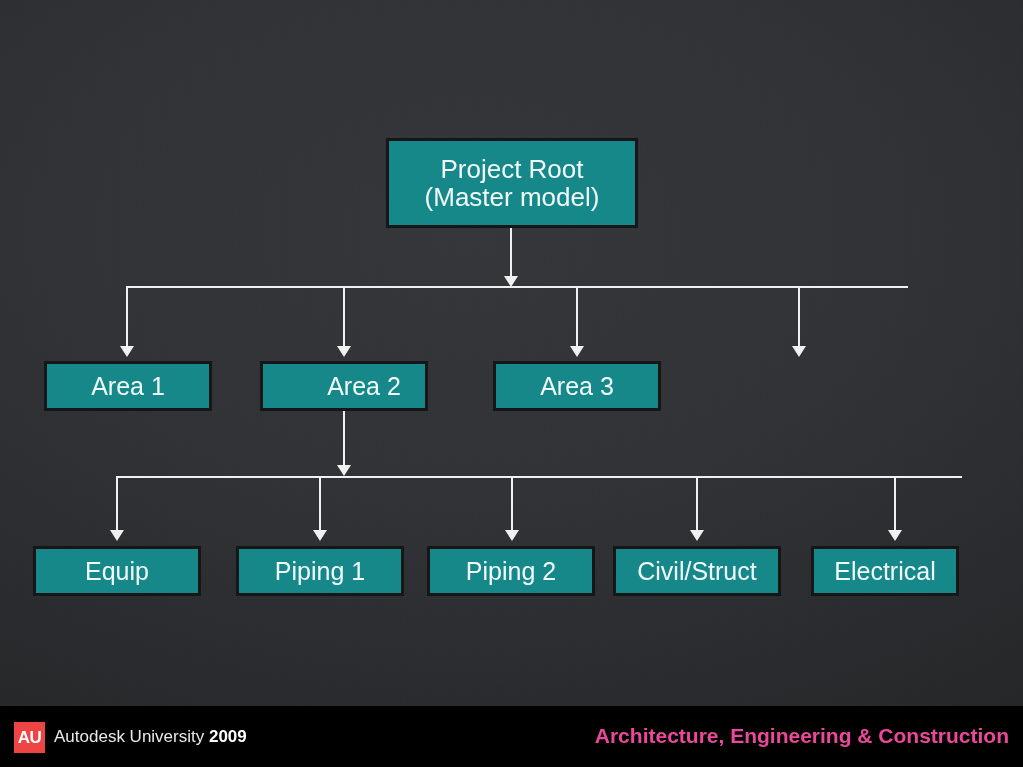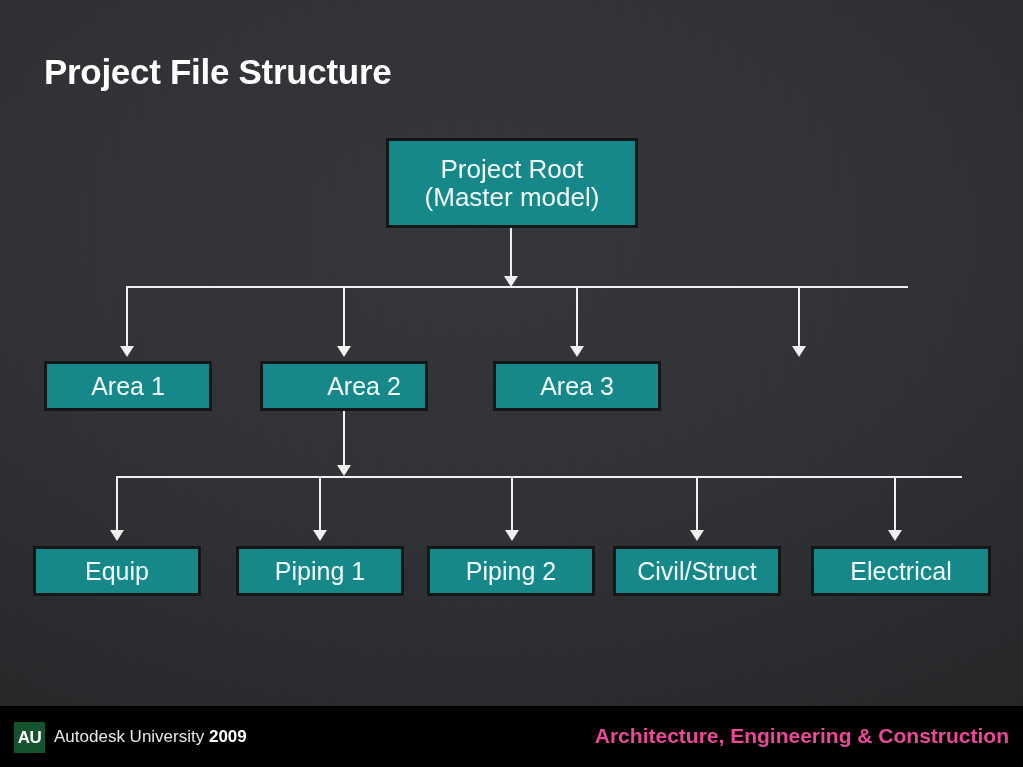--- a/index.html
+++ b/index.html
@@ -83,21 +83,21 @@
     height: 61px;
     background: #000000;
     z-index: 5;
   }
   #au-logo {
     position: absolute;
     left: 14px;
     top: 16px;
     width: 31px;
     height: 31px;
-    background: #14532d;
+    background: #ef4444;
     color: #ffffff;
     font-size: 17px;
     font-weight: bold;
     display: flex;
     align-items: center;
     justify-content: center;
     letter-spacing: -0.5px;
   }
   #au-text {
     position: absolute;
@@ -117,21 +117,20 @@
     font-weight: bold;
     color: #ec4899;
     white-space: nowrap;
   }
 </style>
 </head>
 <body>
 
 <div id="slide">
 
-  <div id="title">Project File Structure</div>
 
   <div class="node root" style="left:386px; top:138px; width:252px; height:90px;">Project Root
 (Master model)</div>
 
   <div class="line vseg" style="left:510px; top:228px; height:52px;"></div>
   <div class="arrowhead" style="left:504px; top:276px;"></div>
 
   <div class="line hbus" style="left:126px; top:286px; width:782px;"></div>
 
   <div class="line vseg" style="left:126px; top:286px; height:62px;"></div>
@@ -167,21 +166,21 @@
   <div class="line vseg" style="left:696px; top:476px; height:56px;"></div>
   <div class="arrowhead" style="left:690px; top:530px;"></div>
 
   <div class="line vseg" style="left:894px; top:476px; height:56px;"></div>
   <div class="arrowhead" style="left:888px; top:530px;"></div>
 
   <div class="node" style="left:33px; top:546px; width:168px; height:50px;">Equip</div>
   <div class="node" style="left:236px; top:546px; width:168px; height:50px;">Piping 1</div>
   <div class="node" style="left:427px; top:546px; width:168px; height:50px;">Piping 2</div>
   <div class="node" style="left:613px; top:546px; width:168px; height:50px;">Civil/Struct</div>
-  <div class="node" style="left:811px; top:546px; width:180px; height:50px;">Electrical</div>
+  <div class="node" style="left:811px; top:546px; width:148px; height:50px;">Electrical</div>
 
   <div id="footer">
     <div id="au-logo">AU</div>
     <div id="au-text">
       <span>Autodesk University </span><b>2009</b>
     </div>
     <div id="track">Architecture, Engineering &amp; Construction</div>
   </div>
 
 </div>

